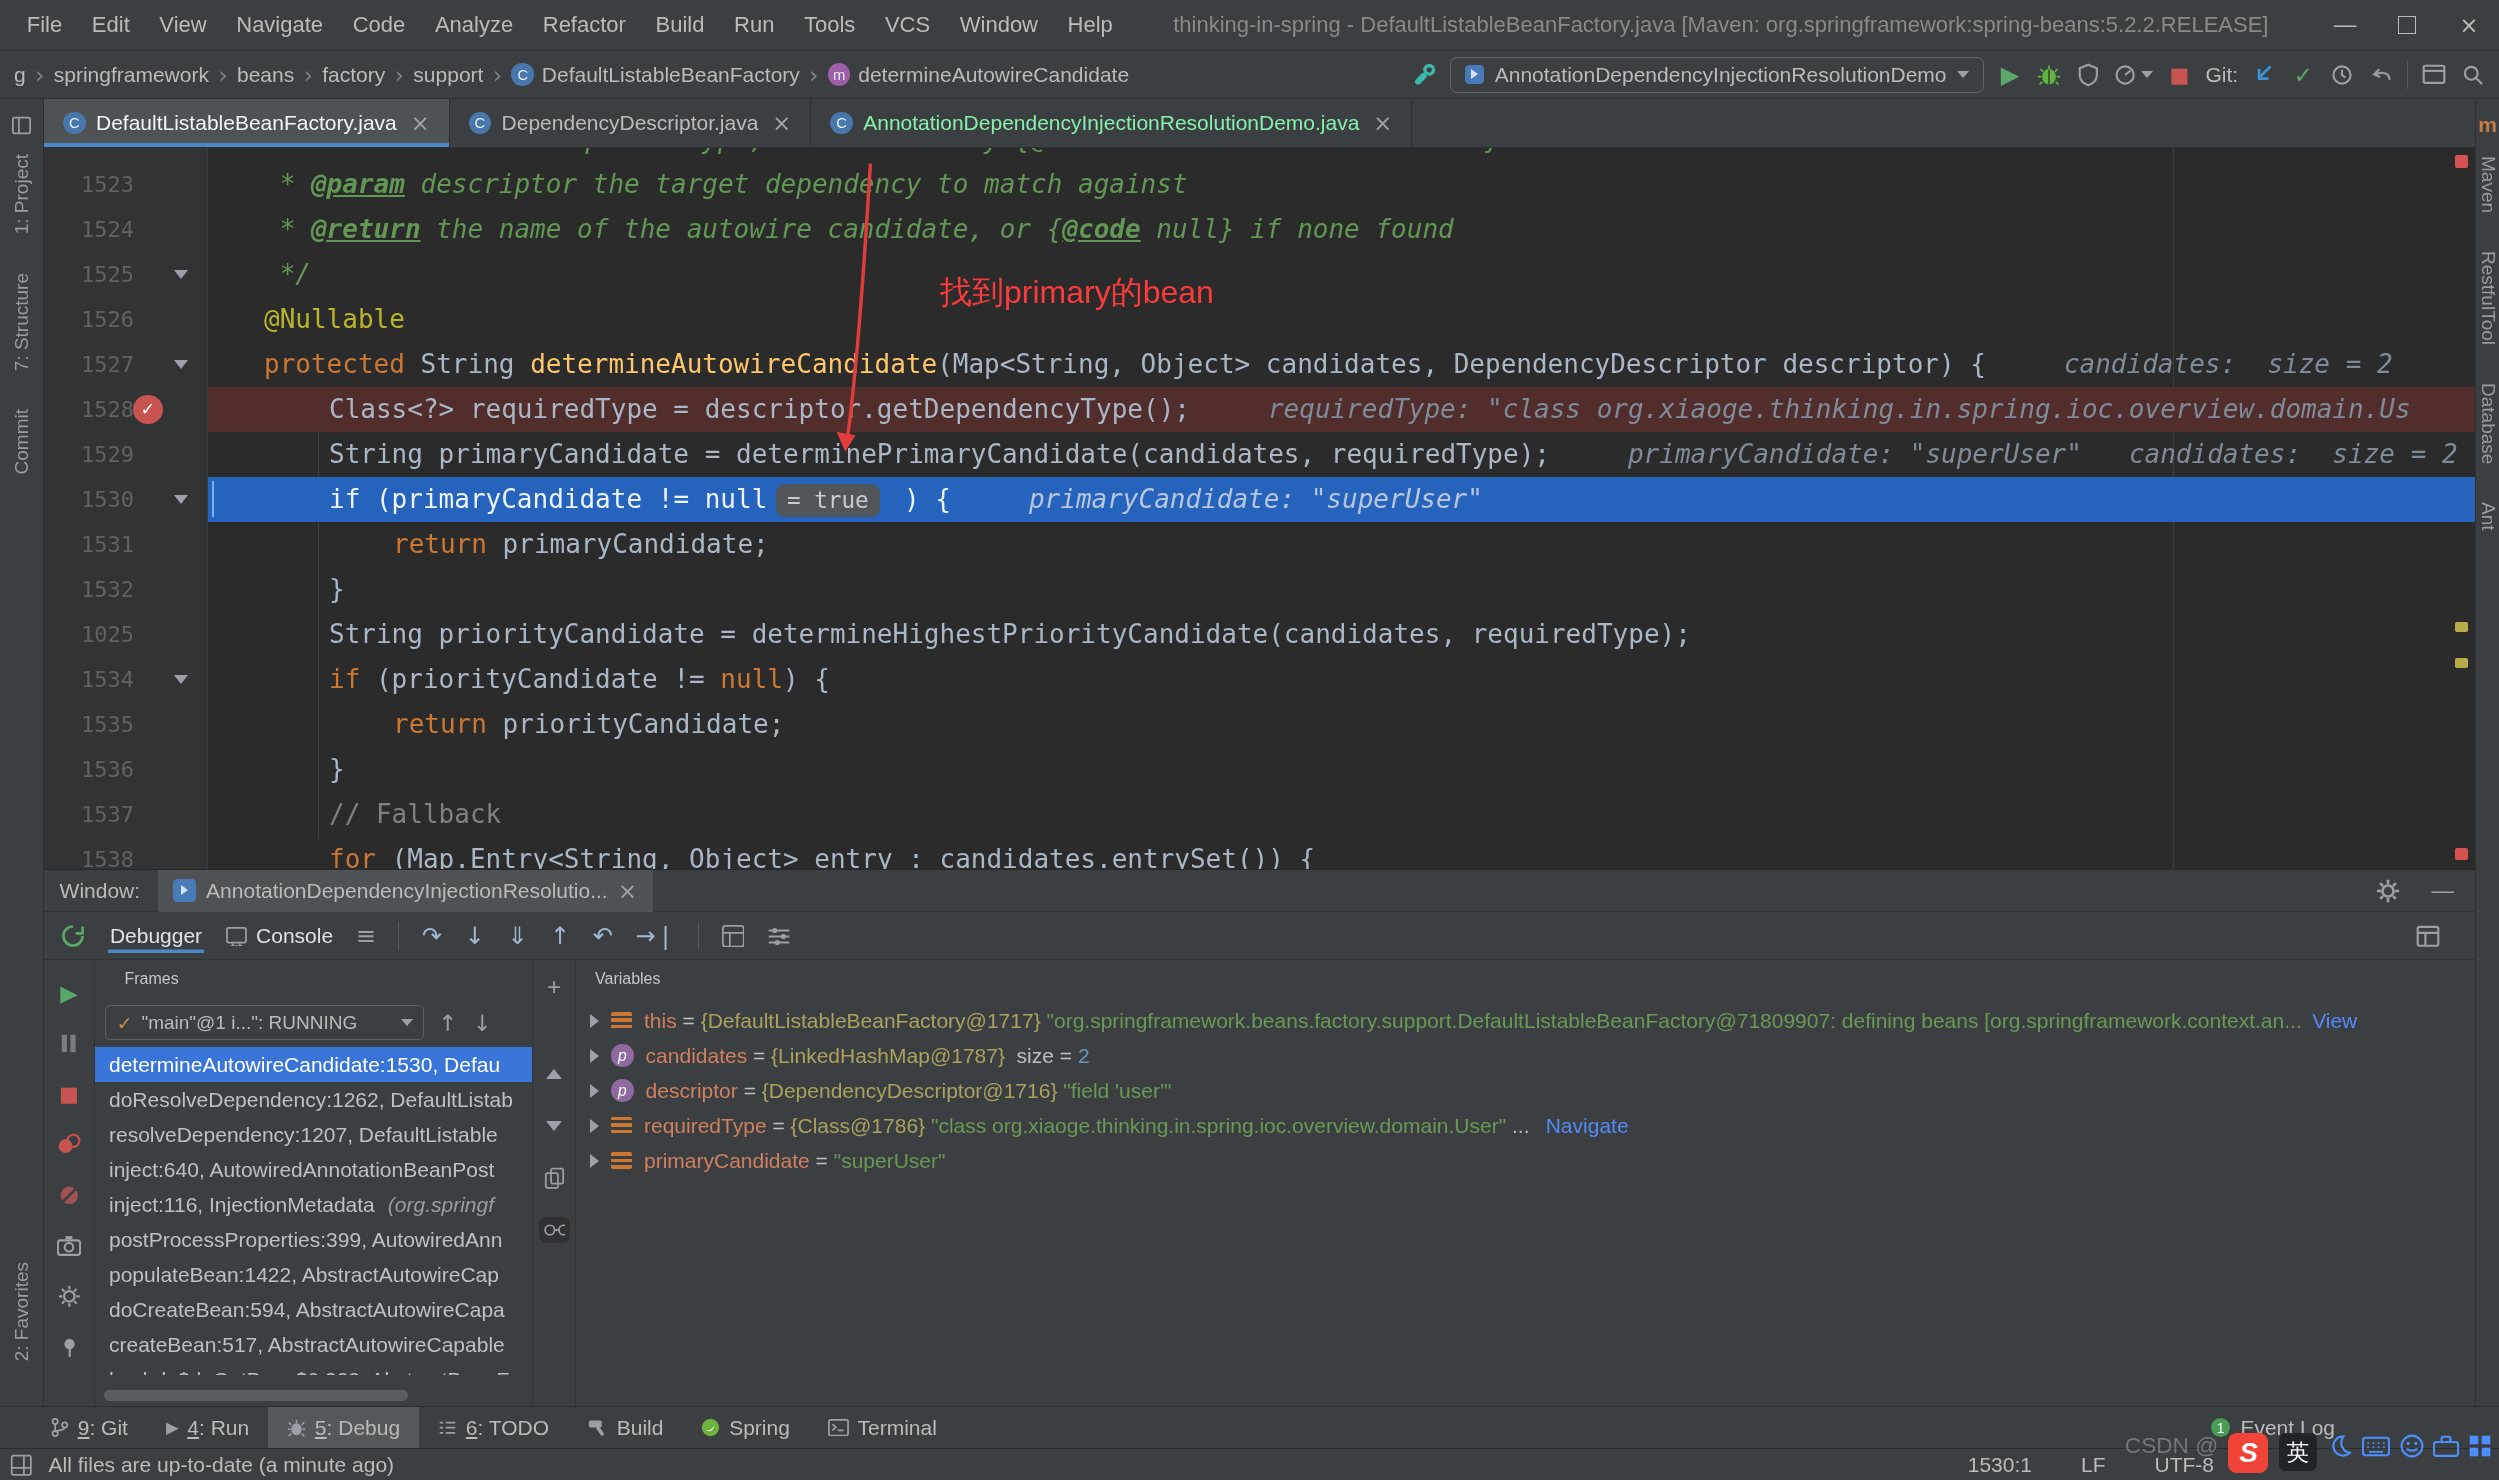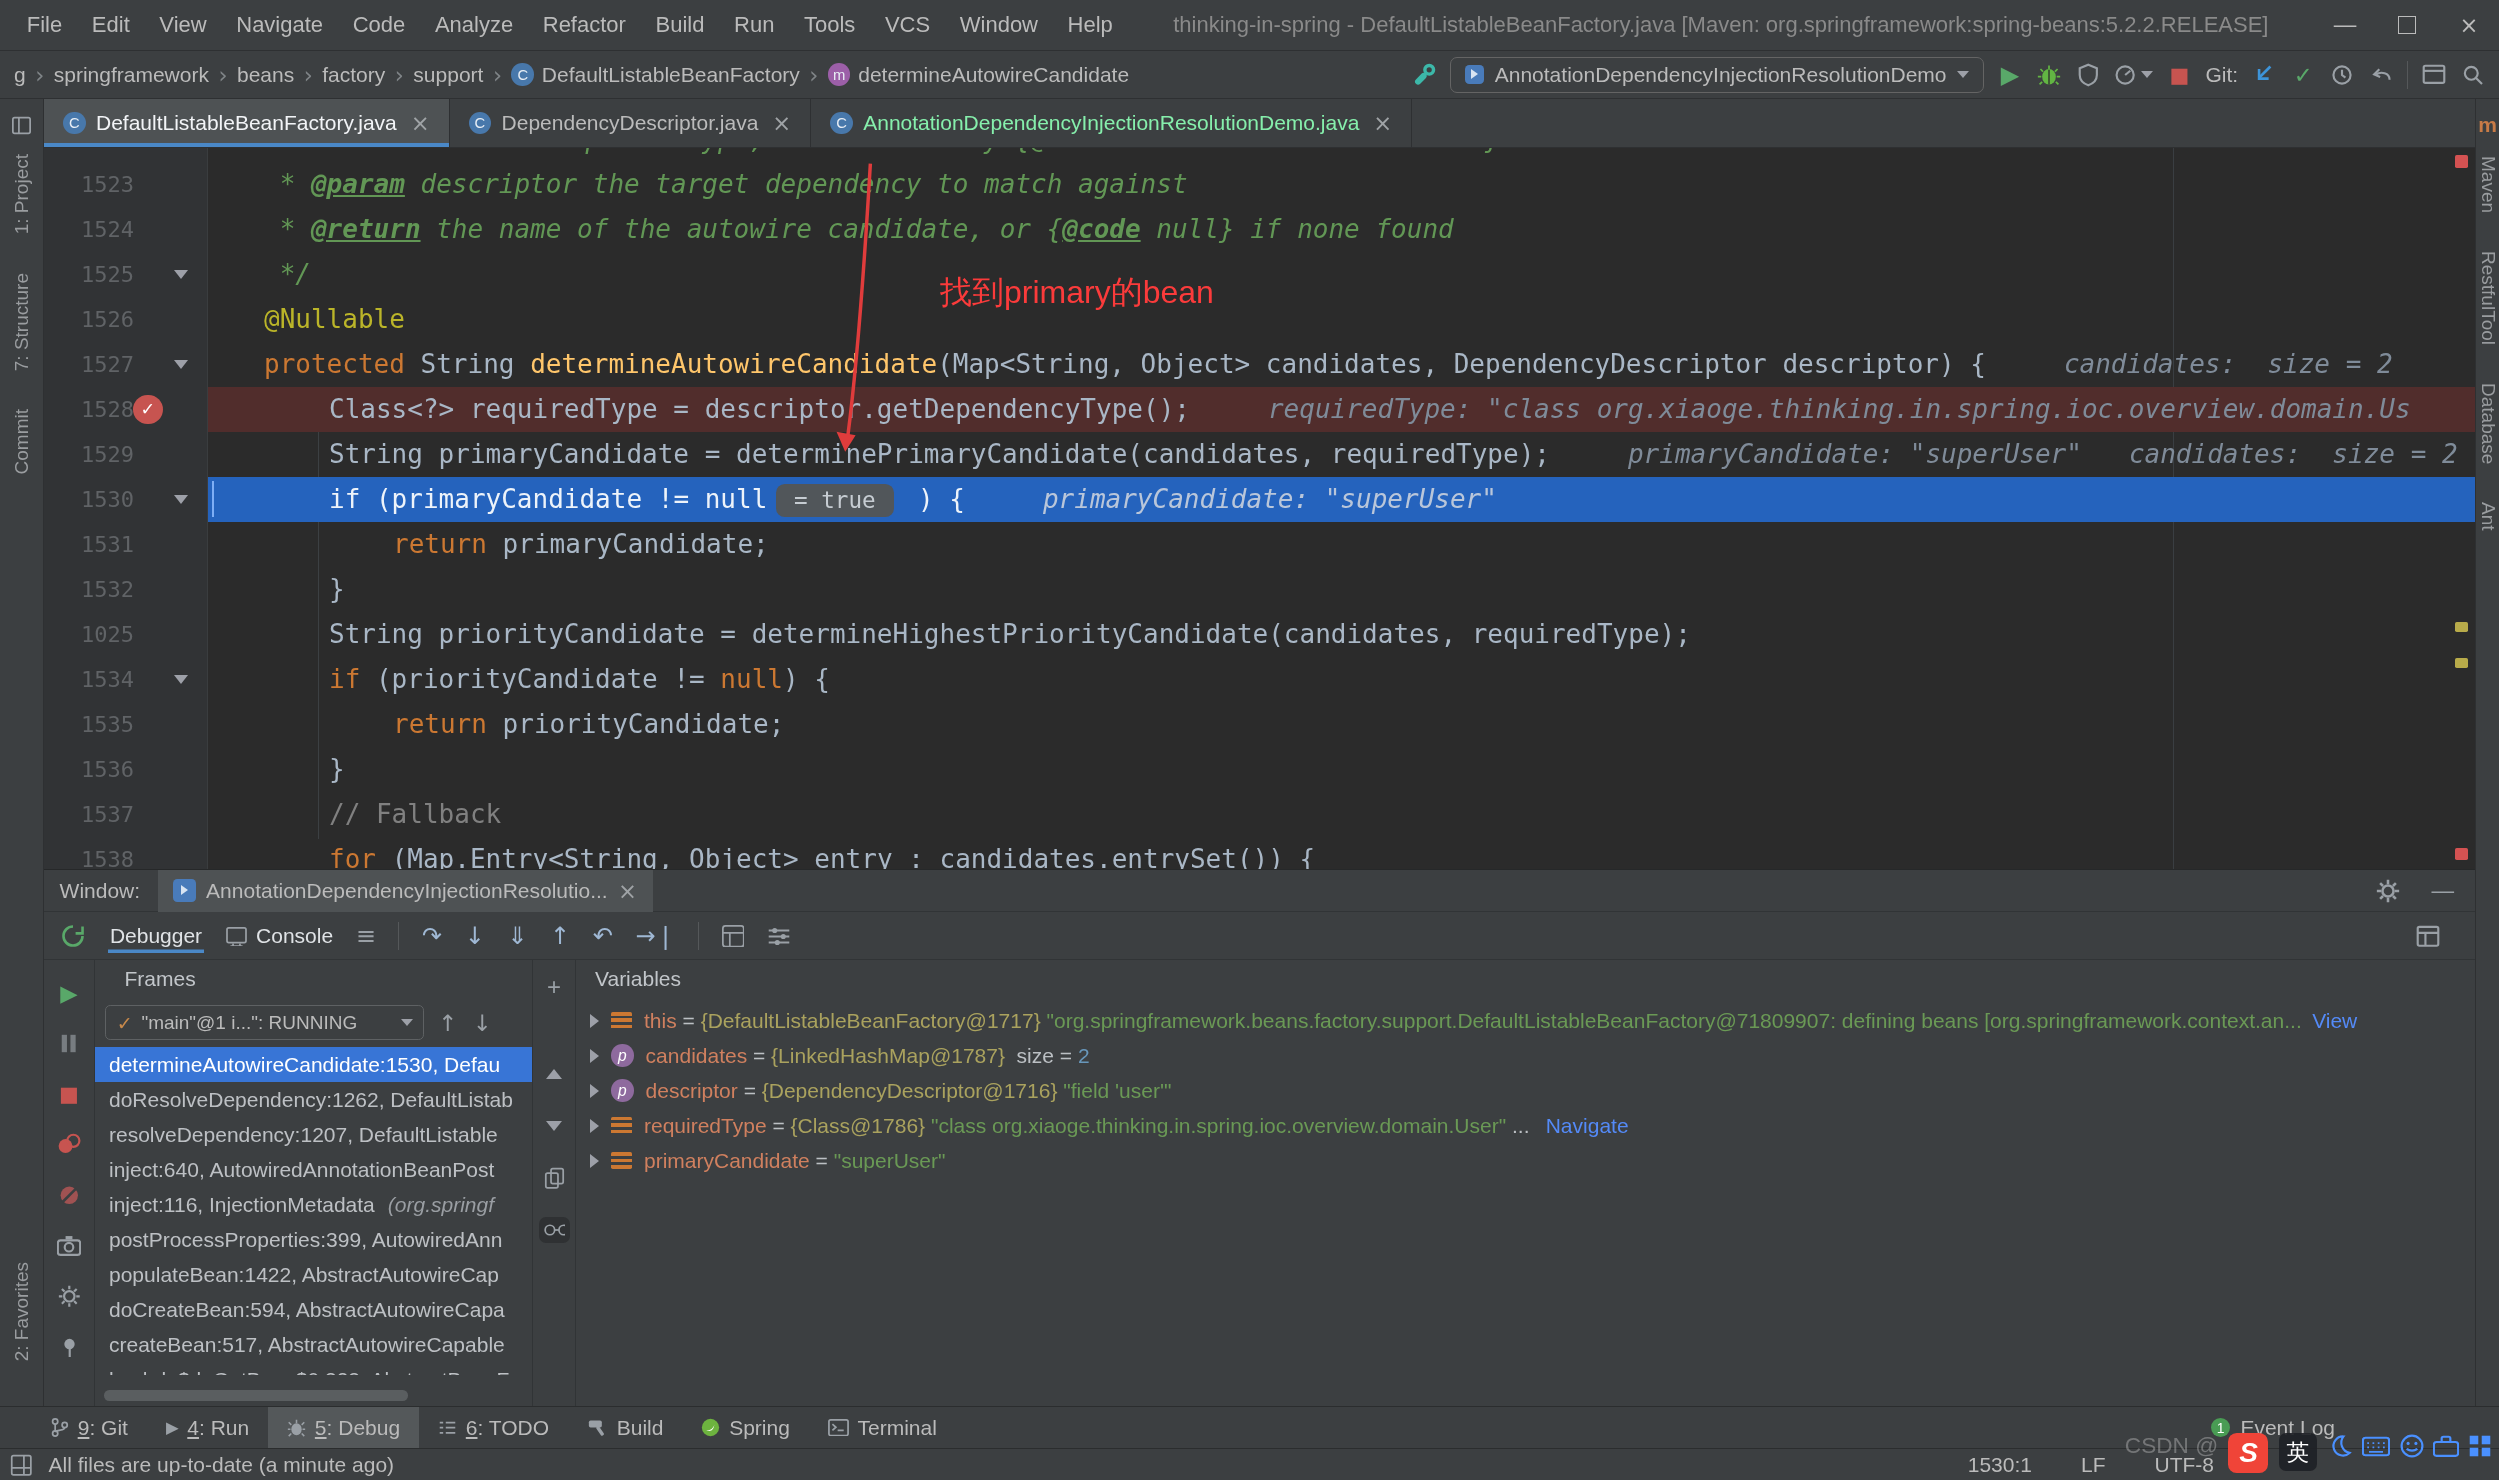--- a/index.html
+++ b/index.html
@@ -68,21 +68,21 @@
 .s-kw{color:#cc7832;}
 .s-pl{color:#a9b7c6;}
 .s-dc{color:#629755;font-style:italic;}
 .s-dt{color:#629755;font-style:italic;font-weight:bold;text-decoration:underline;}
 .s-an{color:#bbb529;}
 .s-mn{color:#ffc66b;}
 .s-cm{color:#808080;}
 .s-hi{color:#7f8b99;font-style:italic;margin-left:78px;}
 .exec .s-kw,.exec .s-pl{color:#edf3fa;}
 .exec .s-hi{color:#b9c6da;}
-.s-pill{display:inline-block;background:#51565a;color:#c6ccd2;border-radius:8.7px;padding:0 18px;margin:0 8.7px;font-size:22.6px;line-height:33px;vertical-align:middle;}
+.s-pill{display:inline-block;background:#51565a;color:#c6ccd2;border-radius:8.7px;padding:0 11px;margin:0 8.7px;font-size:22.6px;line-height:33px;vertical-align:middle;}
 #ann-label{position:absolute;left:896px;top:123px;font-size:32px;color:#fb3b3b;z-index:7;white-space:nowrap;}
 #annotation-arrow{position:absolute;left:0;top:0;z-index:6;pointer-events:none;}
 .emark{position:absolute;right:7px;width:13px;border-radius:1.7px;z-index:9;}
 .em1{top:7px;height:13px;background:#d45252;}
 .em2{top:474px;height:10.4px;background:#b8ab4a;}
 .em3{top:510px;height:10.4px;background:#b8ab4a;}
 .em4{top:700px;height:12px;background:#d45252;}
 
 
 #debugpanel{position:absolute;left:44px;top:869px;width:2431px;height:537px;background:#3c3f41;border-top:0.9px solid #262829;}
@@ -96,21 +96,21 @@
 #debug-toolbar{position:absolute;top:43px;left:0;right:0;height:47px;display:flex;align-items:center;gap:22.6px;padding:0 15.6px;border-bottom:0.9px solid #313436;}
 .dtab{font-size:21px;color:#e0e3e6;padding:5.2px 1.7px;}
 .dtab.sel{box-shadow:inset 0 -3.5px 0 #4a88c7;}
 .dtab-console{display:flex;align-items:center;gap:8.7px;color:#e0e3e6;font-size:21px;}
 .sico{font-size:24px;color:#9fb8d4;font-family:"DejaVu Sans",sans-serif;display:inline-flex;align-items:center;}
 .tb-right{margin-left:auto;margin-right:19px;display:flex;align-items:center;}
 #debug-content{position:absolute;top:90px;left:0;right:0;bottom:0;display:flex;}
 #debug-strip{width:51px;border-right:0.9px solid #313436;display:flex;flex-direction:column;align-items:center;padding-top:19px;gap:22.6px;flex:none;}
 .ds-ic{width:28px;height:28px;display:flex;align-items:center;justify-content:center;}
 #frames{width:438px;border-right:0.9px solid #313436;display:flex;flex-direction:column;flex:none;}
-.panel-head{height:38px;display:flex;align-items:center;padding-left:29.5px;color:#c2c6ca;font-size:21px;flex:none;}
+.panel-head{height:38px;display:flex;align-items:center;padding-left:29.5px;color:#c2c6ca;font-size:16px;flex:none;}
 #thread-row{height:49px;display:flex;align-items:center;gap:14px;padding:0 10.4px;flex:none;}
 .thread-combo{width:319px;height:35px;border:0.9px solid #5e6163;border-radius:5.2px;display:flex;align-items:center;gap:8.7px;padding:0 10.4px;font-size:19px;color:#bbbbbb;}
 .tc-check{color:#c98a4b;font-size:19px;font-family:"DejaVu Sans",sans-serif;}
 .tc-text{flex:1;white-space:nowrap;overflow:hidden;}
 .thread-nav{display:flex;gap:15.6px;color:#9aa0a6;font-size:22.6px;font-family:"DejaVu Sans",sans-serif;}
 #frames-list{flex:1;overflow:hidden;}
 .frow{height:35px;display:flex;align-items:center;padding-left:14px;font-size:21px;color:#bdc0c4;white-space:nowrap;overflow:hidden;}
 .frow.sel{background:#3875d6;color:#ffffff;}
 .frow.clip{height:13px;overflow:hidden;align-items:flex-start;line-height:35px;}
 .fpkg{font-style:italic;color:#9a9ea3;margin-left:13px;}

